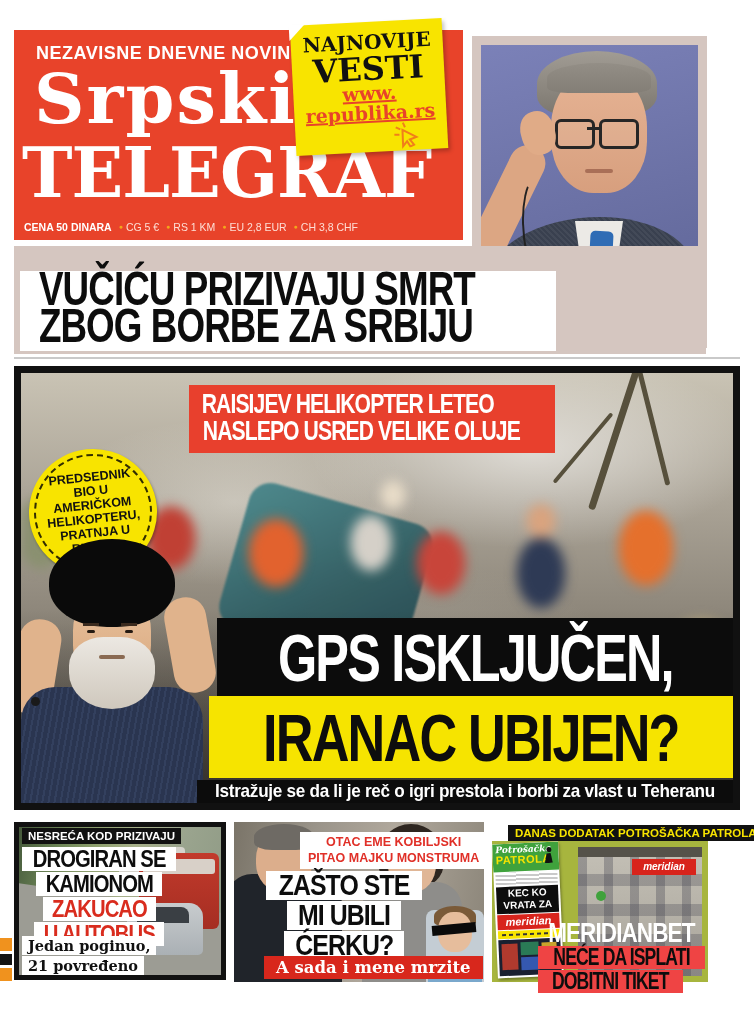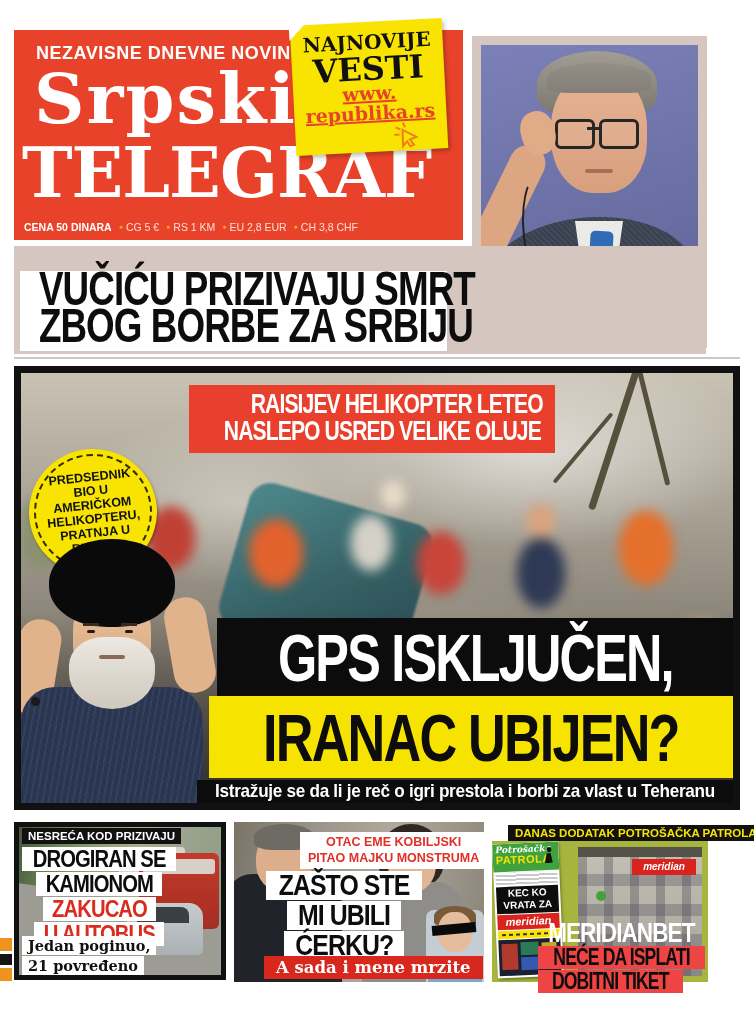--- a/index.html
+++ b/index.html
@@ -59,21 +59,21 @@
            clip-path:polygon(0 0,100% 0,78% 100%,22% 100%);}
   .v-tie{left:107px;top:186px;width:23px;height:102px;background:#2f6cb5;border-radius:5px;transform:rotate(3deg);}
   .v-mic{left:102px;top:252px;width:7px;height:42px;background:#1c1c1c;border-radius:3px;}
   .v-michead{left:97px;top:238px;width:17px;height:22px;background:#2a2a2a;border-radius:50%;}
 
   
   .beige{left:14px;top:246px;width:692px;height:108px;background:#d5c6c0;}
   .kicker{left:36px;top:252px;height:17px;line-height:17px;background:#f8e400;padding:0 6px;
           font-size:13.5px;font-weight:bold;white-space:nowrap;}
   .kicker .hot{color:#e8432a;} .kicker .rest{color:#0d0d0d;}
-  .leadbox{left:20px;top:271px;width:427px;height:80px;background:#fff;text-align:left;}
+  .leadbox{left:20px;top:271px;width:536px;height:80px;background:#fff;text-align:left;}
   .leadbox .ln{height:37px;line-height:37px;font-size:40px;color:#0d0d0d;}
 
   .divider{left:14px;top:357px;width:726px;height:2px;background:#c9c9c9;}
 
   
   .mainframe{left:14px;top:366px;width:726px;height:444px;background:#111;}
   .scene{left:7px;top:7px;width:712px;height:430px;overflow:hidden;
     background:linear-gradient(180deg,#c9c3b4 0%,#aaa396 30%,#8b8478 58%,#6b655c 78%,#4e4941 100%);}
   .fog{left:0;top:0;width:712px;height:430px;background:
      radial-gradient(ellipse 320px 140px at 72% 18%,rgba(255,255,255,.55),rgba(255,255,255,0) 70%),
@@ -93,21 +93,21 @@
      radial-gradient(ellipse 34px 46px at 350px 110px,#d5d0c8 0 60%,rgba(0,0,0,0) 61%),
      radial-gradient(ellipse 20px 24px at 372px 62px,#e8dcc8 0 60%,rgba(0,0,0,0) 61%),
      radial-gradient(ellipse 45px 56px at 255px 120px,#e2622e 0 60%,rgba(0,0,0,0) 61%),
      radial-gradient(ellipse 40px 52px at 150px 105px,#c04034 0 60%,rgba(0,0,0,0) 61%),
      radial-gradient(ellipse 30px 42px at 90px 125px,#cfd3cf 0 60%,rgba(0,0,0,0) 61%),
      radial-gradient(ellipse 52px 48px at 680px 215px,#b5a67e 0 60%,rgba(0,0,0,0) 61%),
      radial-gradient(ellipse 62px 44px at 585px 250px,#6b5a3f 0 60%,rgba(0,0,0,0) 61%),
      radial-gradient(ellipse 40px 60px at 20px 100px,#8a9070 0 60%,rgba(0,0,0,0) 61%);}
   .vignette{left:0;top:0;width:712px;height:430px;
      background:linear-gradient(180deg,rgba(0,0,0,0) 55%,rgba(20,18,14,.5));}
-  .banner{left:168px;top:12px;width:366px;background:#e8402d;text-align:right;padding:6px 0 8px;}
+  .banner{left:168px;top:12px;width:366px;background:#e8402d;text-align:left;padding:6px 0 8px;}
   .banner .ln{height:27px;line-height:27px;font-size:23px;color:#fff;}
   .storm-badge{left:8px;top:76px;width:128px;height:126px;background:#f8e400;border-radius:50%;
      transform:rotate(-6deg);display:flex;align-items:center;justify-content:center;text-align:center;
      font-size:12.5px;font-weight:bold;line-height:1.12;padding:0;box-shadow:1px 2px 3px rgba(0,0,0,.3);}
   .storm-badge::before{content:"";position:absolute;inset:5px;border:2px dashed rgba(0,0,0,.8);border-radius:50%;}
   .storm-badge .txt{width:100px;}
 
   
   .raisi{left:0;bottom:0;width:182px;height:264px;z-index:6;}
   .r-body{left:0;top:148px;width:182px;height:116px;border-radius:34px 34px 0 0;background:

